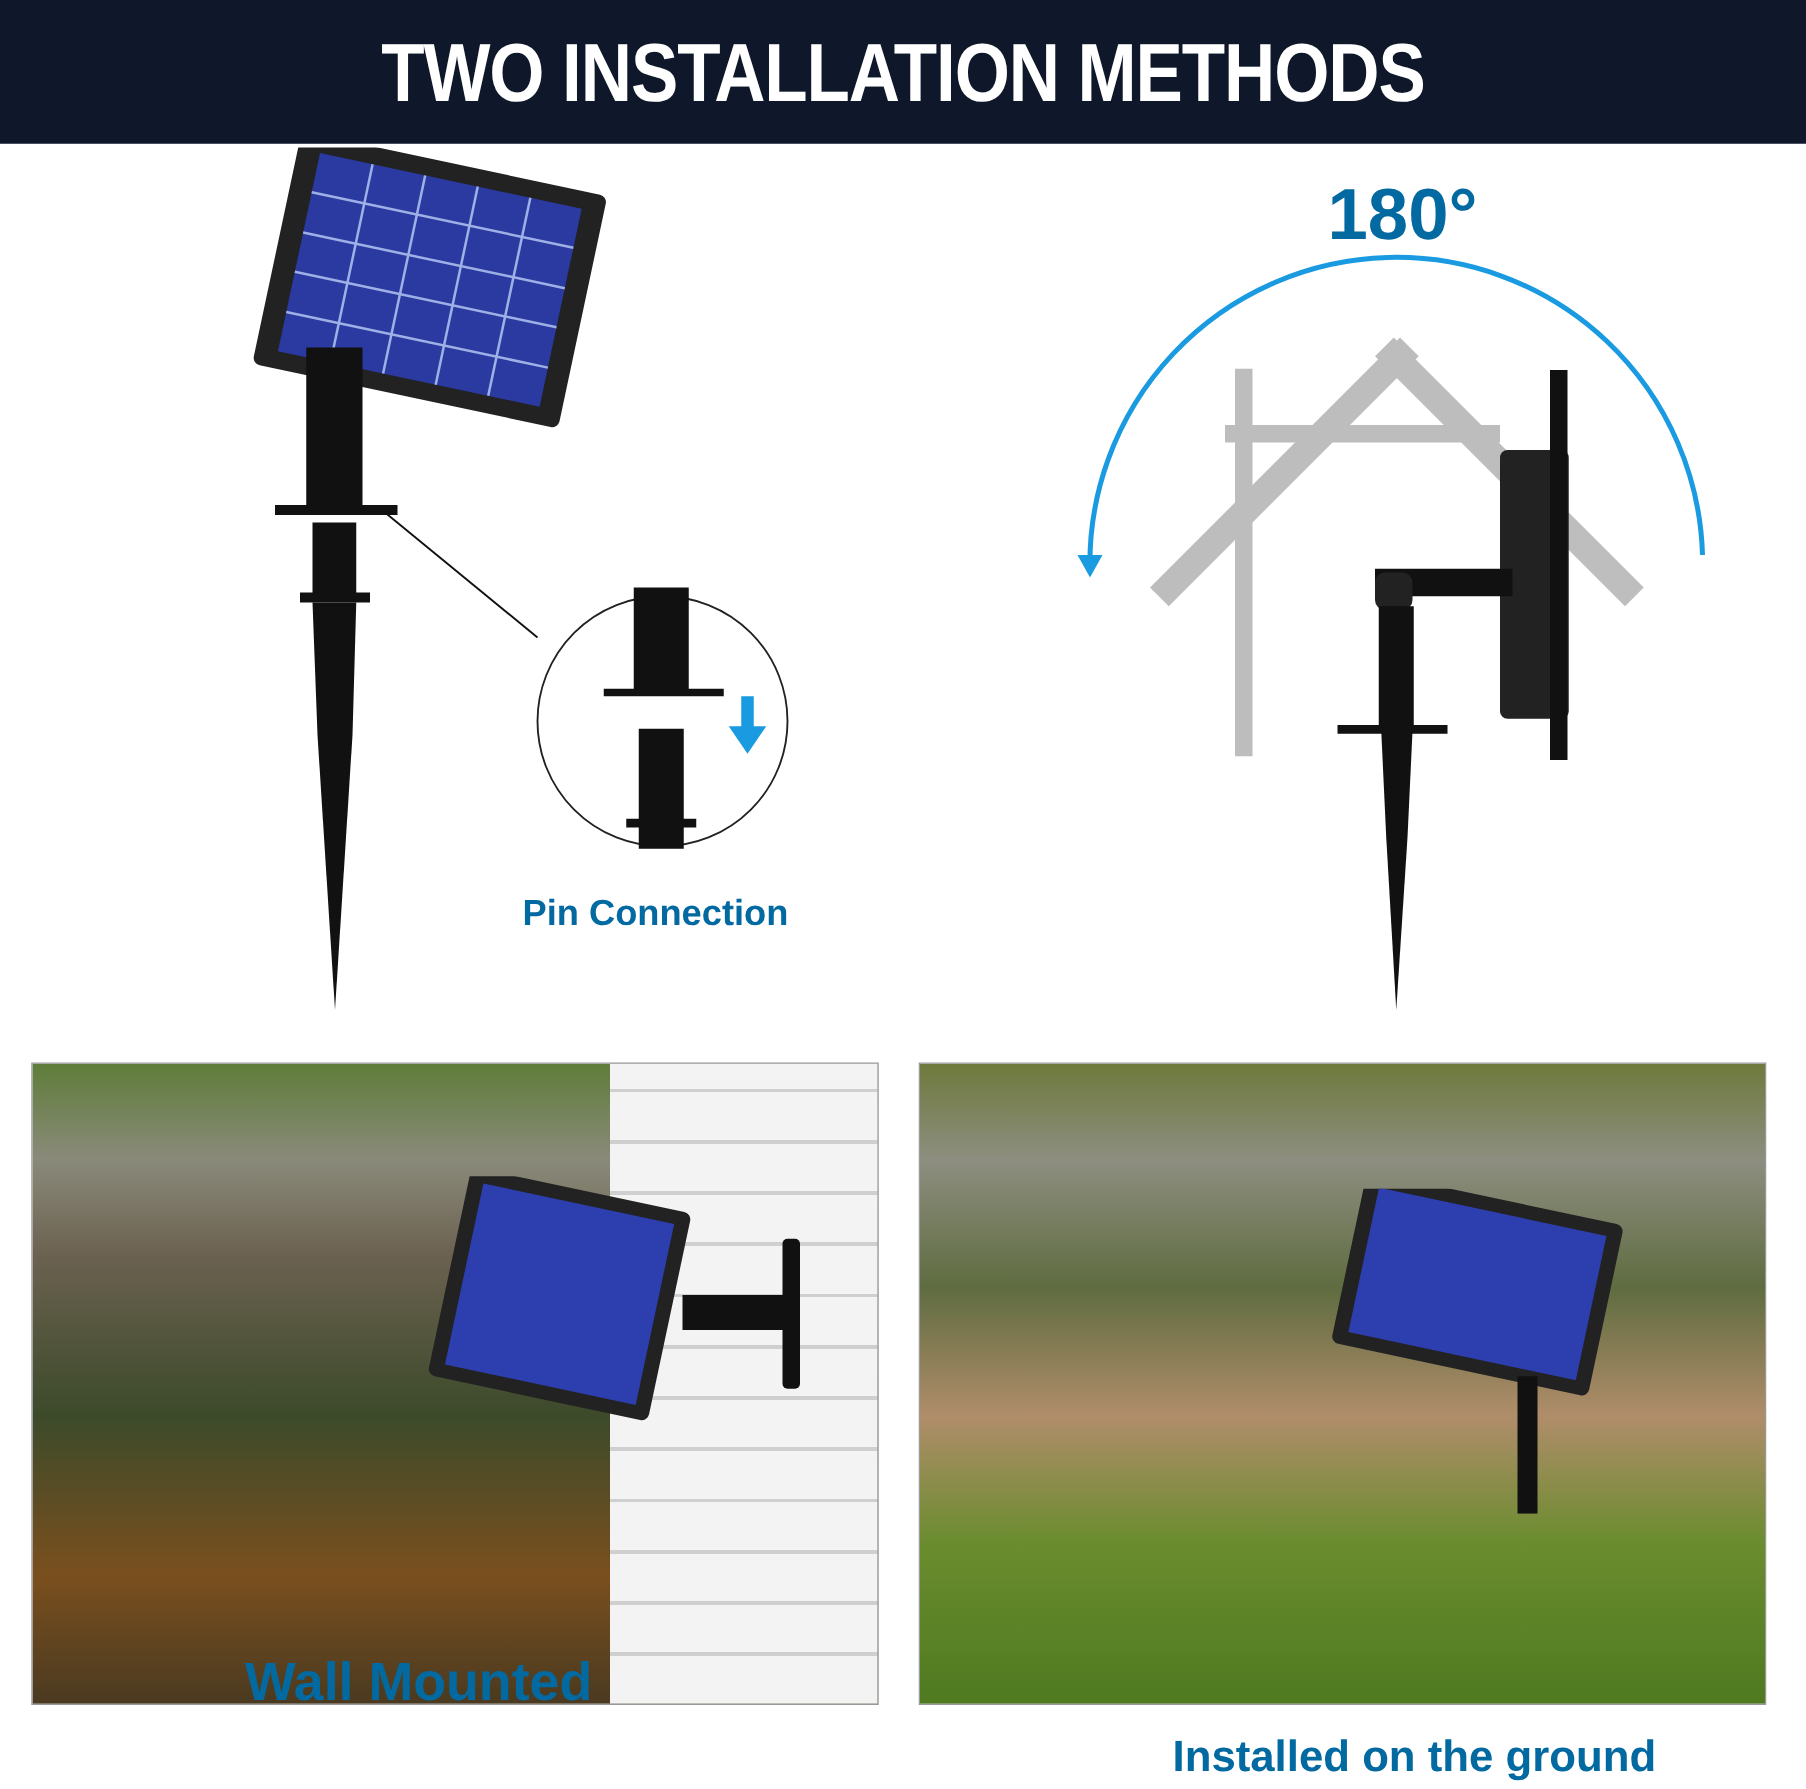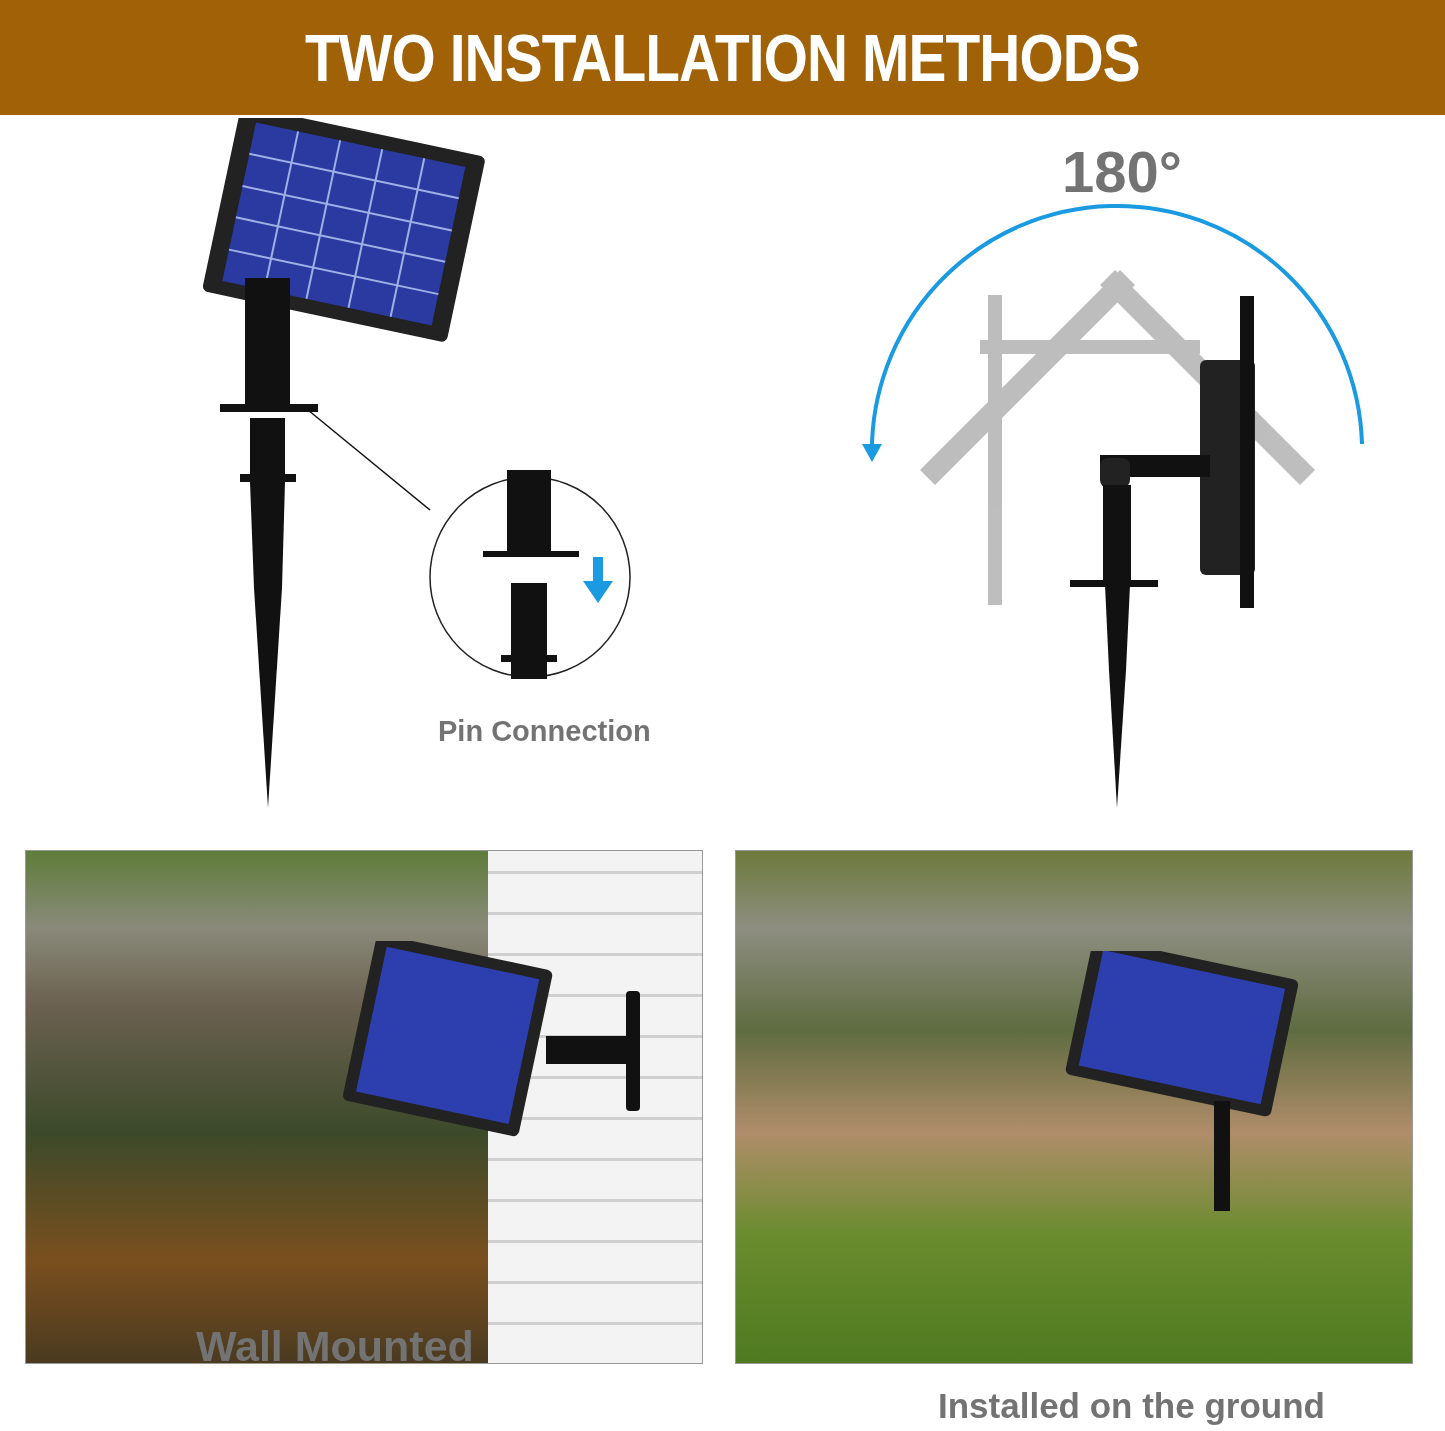--- a/index.html
+++ b/index.html
@@ -1,20 +1,20 @@
 <!DOCTYPE html>
 <html><head>
 <meta charset="utf-8">
 <style>
   html,body{margin:0;padding:0;}
   body{width:1445px;height:1431px;background:#ffffff;position:relative;overflow:hidden;font-family:"Liberation Sans",sans-serif;}
-  .banner{position:absolute;left:0;top:0;width:1445px;height:115px;background:#a16207;display:flex;align-items:center;justify-content:center;}
+  .banner{position:absolute;left:0;top:0;width:1445px;height:115px;background:#0f172a;display:flex;align-items:center;justify-content:center;}
   .banner h1{margin:0;color:#fff;font-family:"Liberation Sans",sans-serif;font-weight:bold;font-size:66px;letter-spacing:-1px;transform:scaleX(0.86);}
   .abs{position:absolute;}
-  .caption{position:absolute;font-weight:bold;color:#737373;font-family:"Liberation Sans",sans-serif;}
+  .caption{position:absolute;font-weight:bold;color:#0369a1;font-family:"Liberation Sans",sans-serif;}
   .photo{position:absolute;border:1px solid #999;overflow:hidden;}
 </style>
 </head>
 <body>
 
 <div class="banner">
   <h1>TWO INSTALLATION METHODS</h1>
 </div>
 
 <svg class="abs" style="left:190px;top:118px" width="320" height="700">
@@ -44,21 +44,21 @@
   <circle cx="115" cy="112" r="100" fill="#fff" stroke="#222" stroke-width="1.5"></circle>
   <rect x="92" y="5" width="44" height="82" fill="#111"></rect>
   <rect x="68" y="86" width="96" height="6" fill="#111"></rect>
   <rect x="96" y="118" width="36" height="96" fill="#111"></rect>
   <rect x="86" y="190" width="56" height="7" fill="#111"></rect>
   <g>
     <rect x="178" y="92" width="10" height="28" fill="#1a9ae0"></rect>
     <polygon points="168,116 198,116 183,138" fill="#1a9ae0"></polygon>
   </g>
 </svg>
-<div class="caption" style="left:418px;top:715px;font-size:29px;margin-left:20px;">Pin Connection</div>
+<div class="caption" style="left:418px;top:715px;font-size:29px;">Pin Connection</div>
 
 <div class="caption" style="left:1062px;top:138px;font-size:58px;">180°</div>
 <svg class="abs" style="left:860px;top:200px" width="520" height="620">
   <path d="M12,258 A245,245 0 0 1 502,244" fill="none" stroke="#1a9ae0" stroke-width="4"></path>
   <polygon points="2,244 22,244 12,262" fill="#1a9ae0"></polygon>
   <g fill="#888" opacity="0.55">
     <rect x="128" y="95" width="14" height="310"></rect>
     <rect x="120" y="140" width="220" height="14"></rect>
     <polygon points="60,270 260,70 275,85 75,285"></polygon>
     <polygon points="255,70 455,270 440,285 240,85"></polygon>

